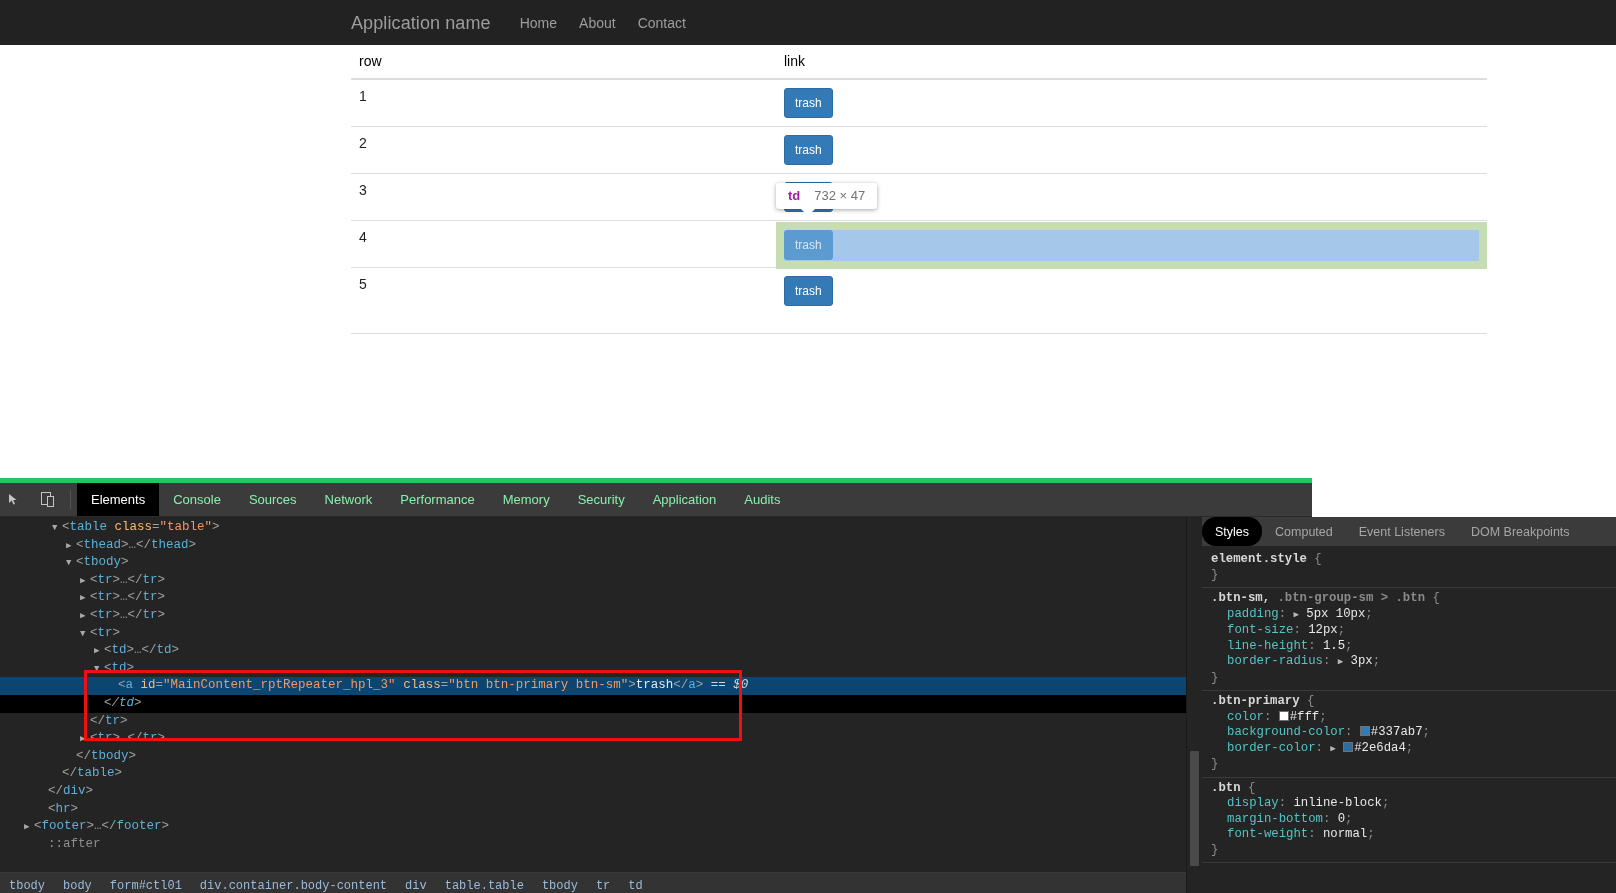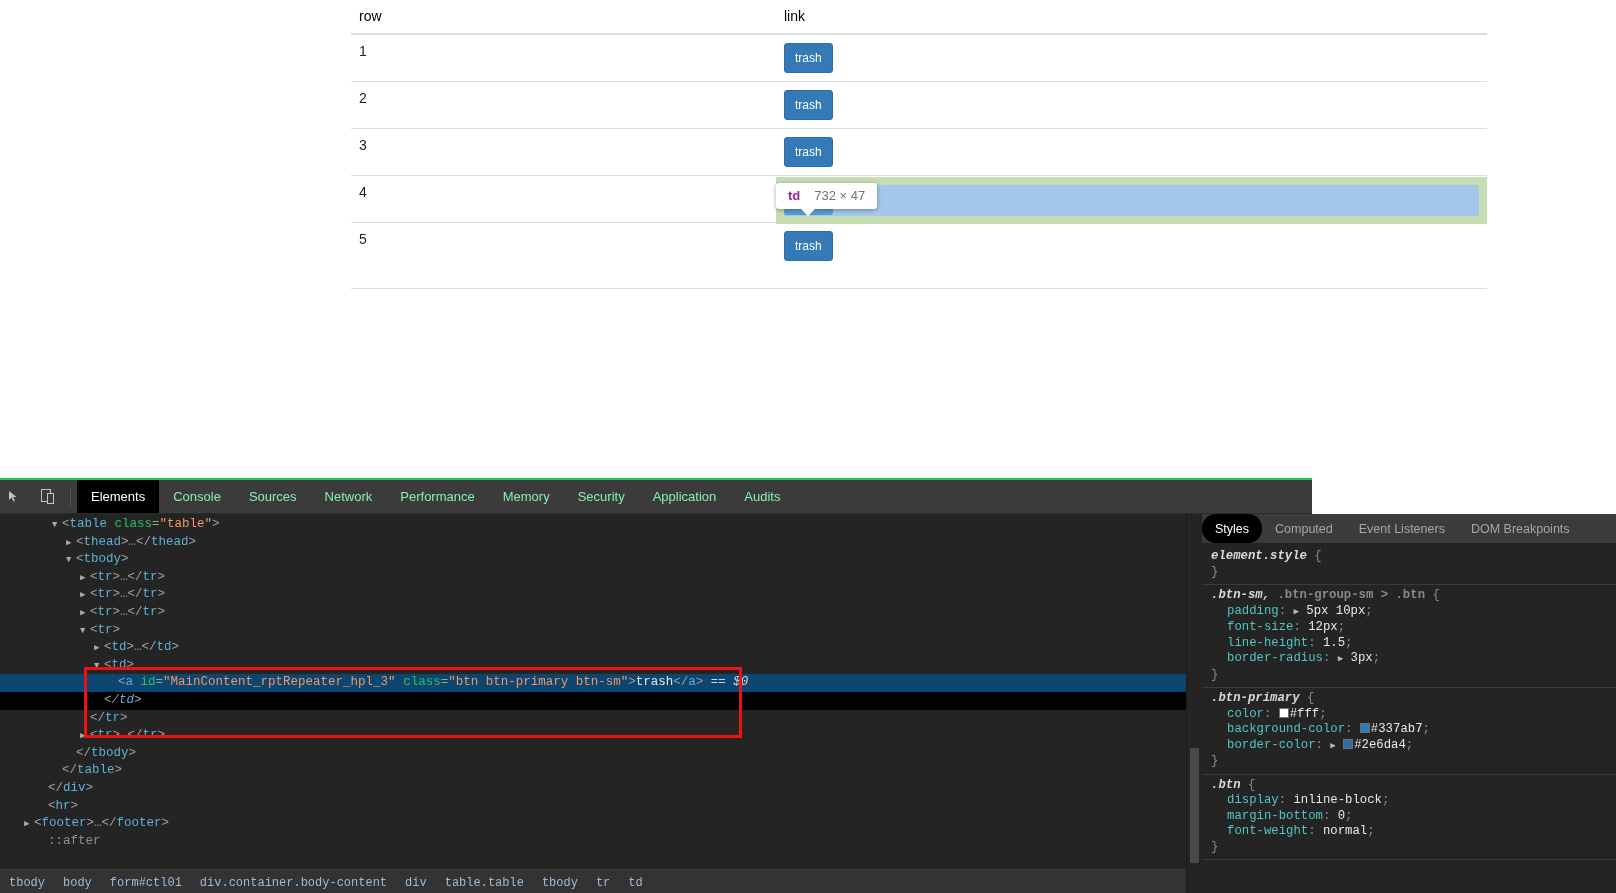--- a/index.html
+++ b/index.html
@@ -159,21 +159,21 @@
     font-size: 14px;
     color: #333;
   }
 
   
   #devtools {
     position: absolute; left: 0; top: 478px;
     width: 1312px; height: 415px;
     background: #242424;
     font-family: "Liberation Sans", sans-serif;
-    border-top: 2px solid #22c55e;
+    border-top: 5px solid #22c55e;
   }
   .dt-toolbar {
     height: 34px;
     background: #3b3b3b;
     display: flex; align-items: stretch;
     border-bottom: 1px solid #2a2a2a;
   }
   .dt-icons {
     display: flex; align-items: center;
     padding: 0 6px 0 2px;
@@ -216,21 +216,21 @@
     font-family: "Liberation Mono", monospace;
     font-size: 12.5px;
     line-height: 17.6px;
     padding-top: 2px;
     white-space: pre;
   }
   .dom-line { position: relative; height: 17.6px; padding-left: 0; }
   .dom-line.sel { background: #0b4570; }
   .dom-line.sel2 { background: #000000; font-style: italic; }
   .tag   { color: #5db0d7; }
-  .attr  { color: #22c55e; }
+  .attr  { color: #fdba74; }
   .val   { color: #f29766; }
   .txt   { color: #e8e8e8; }
   .pun   { color: #a0a0a0; }
   .dim   { color: #8f8f8f; }
   .dollar{ color: #d6d6d6; font-style: italic; }
   .caret-d, .caret-r {
     display: inline-block;
     color: #a8a8a8;
     font-size: 9px;
     width: 10px;
@@ -300,21 +300,21 @@
   .styles-filter span { color: #9e9e9e; font-size: 12.5px; }
 
   .rules {
     margin-left: 15px;
     font-family: "Liberation Mono", monospace;
     font-size: 12.3px;
     line-height: 15.5px;
     padding-top: 3px;
   }
   .rule { padding: 3px 0 4px 9px; border-bottom: 1px solid #3a3a3a; }
-  .sel-name { color: #d8d8d8; font-weight: bold; font-style: italic; }
+  .sel-name { color: #d8d8d8; font-weight: bold; }
   .sel-dim  { color: #8a8a8a; font-weight: bold; }
   .brace    { color: #8a8a8a; }
   .prop     { color: #54c4c4; padding-left: 16px; display:inline-block; }
   .pval     { color: #e8e8e8; }
   .tri      { color: #b8b8b8; font-size: 9px; }
   .swatch {
     display: inline-block;
     width: 10px; height: 10px;
     border: 1px solid #707070;
     vertical-align: -1px;
@@ -332,20 +332,26 @@
     width: 9px; height: 115px;
     background: #4a4a4a;
     border-radius: 1px;
   }
 </style>
 </head>
 <body>
 
 <div id="page-viewport">
 
+  <nav class="navbar">
+    <span class="brand">Application name</span>
+    <span class="navlink">Home</span>
+    <span class="navlink">About</span>
+    <span class="navlink">Contact</span>
+  </nav>
 
   <div class="container">
     <table class="table">
       <thead>
         <tr>
           <th class="col-row">row</th>
           <th class="col-link">link</th>
         </tr>
       </thead>
       <tbody id="tbody">

